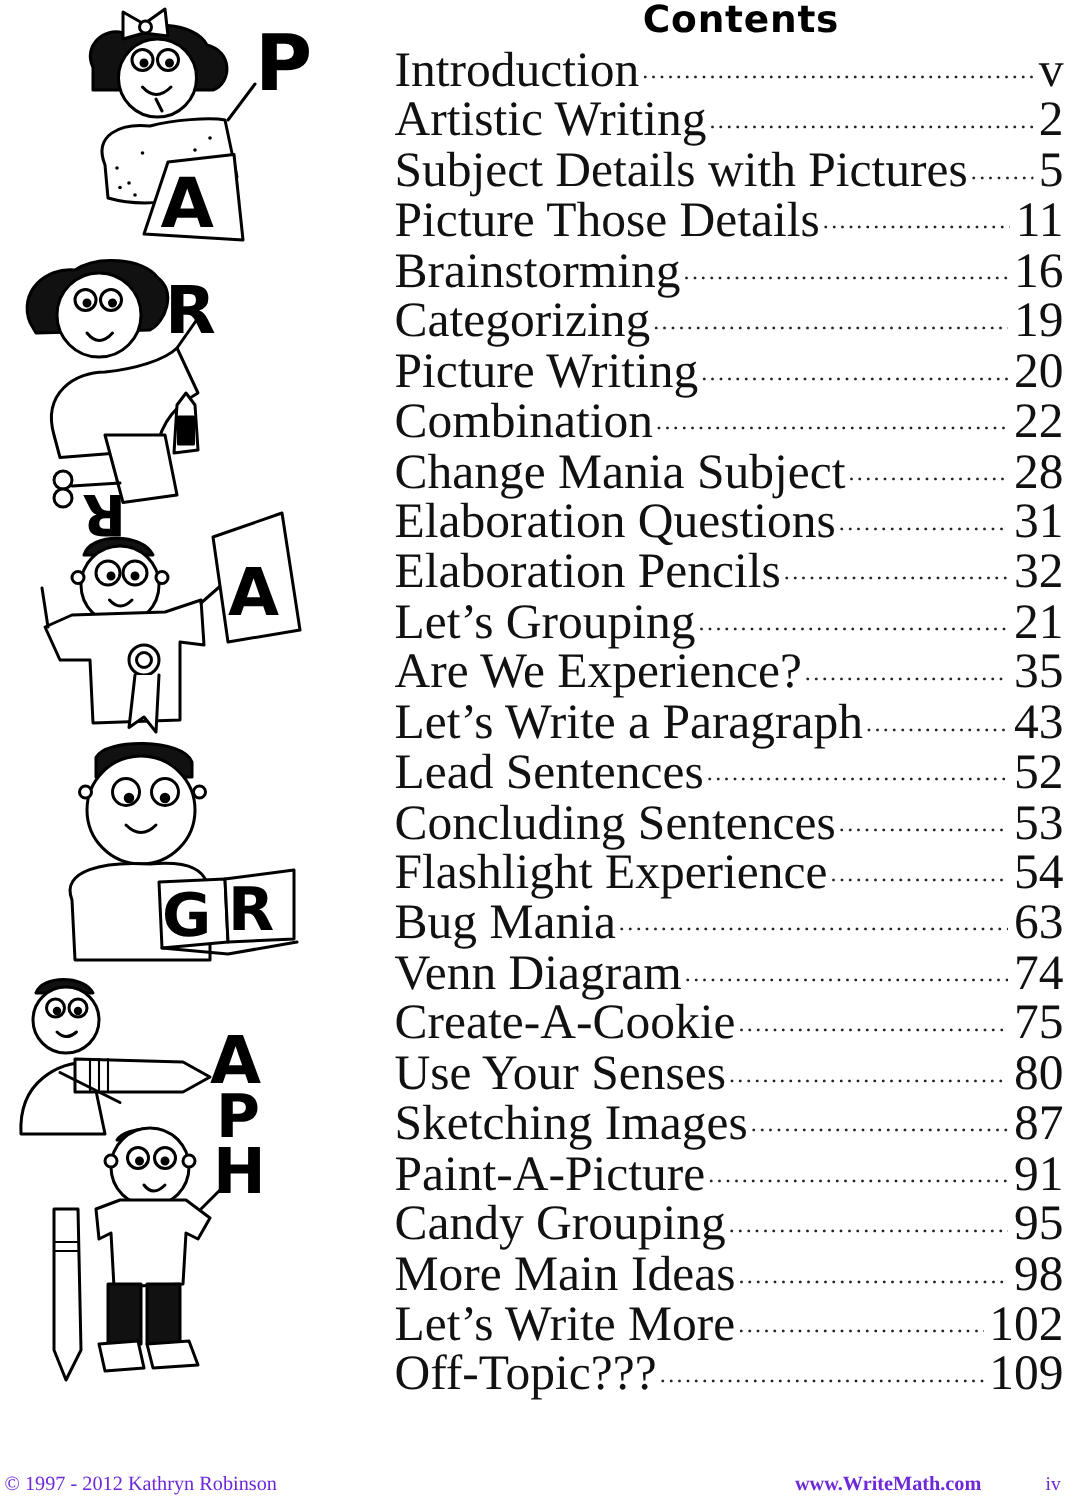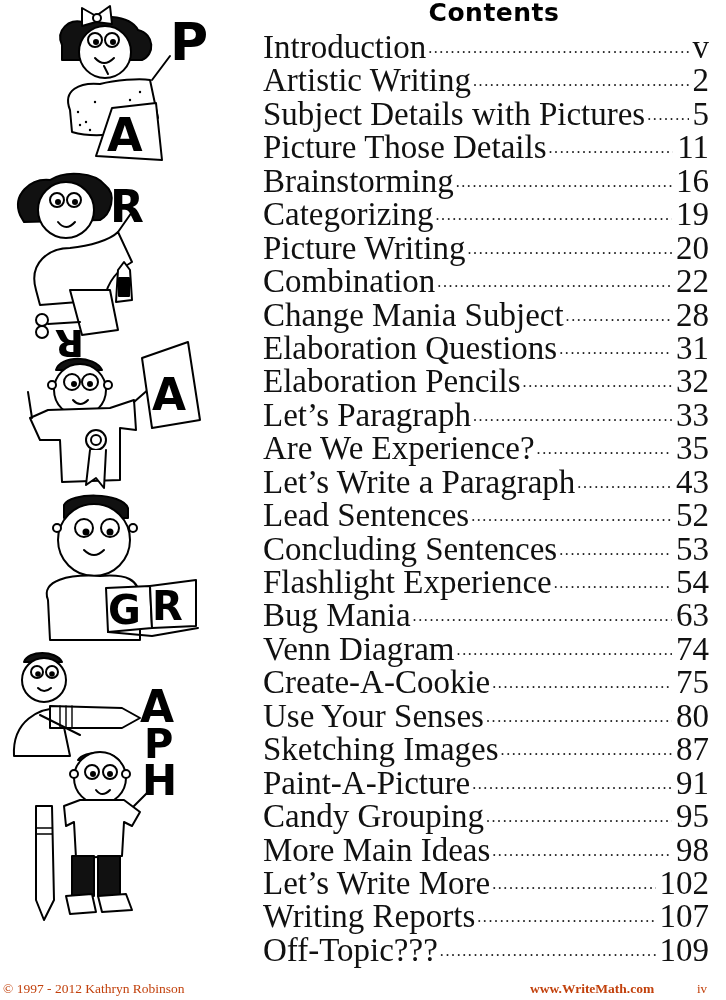--- a/index.html
+++ b/index.html
@@ -28,21 +28,21 @@
       flex: 1 1 auto; overflow: hidden; margin: 0 4px 0 2px; letter-spacing: 1.6px; color: #222;
       font-size: 16px; line-height: 33px;
     }
     .toc .leader::before {
       content: "..............................................................................................................................";
     }
     .toc .num { flex: 0 0 auto; text-align: right; }
 
     
     .footer { position: absolute; top: 981px; left: 0; width: 726px; height: 18px;
-      font-family: "Liberation Serif", "DejaVu Serif", serif; font-size: 13.5px; color: #c2410c; }
+      font-family: "Liberation Serif", "DejaVu Serif", serif; font-size: 13.5px; color: #6d28d9; }
     .footer .copy { position: absolute; left: 3px; top: 0; }
     .footer .site { position: absolute; left: 530px; top: 0; font-weight: bold; }
     .footer .pg { position: absolute; left: 697px; top: 0; font-size: 13px; }
   </style>
 </head>
 <body>
 
 <div class="page">
 
   <div class="illus">
@@ -227,23 +227,23 @@
         <span class="label">Elaboration Questions</span>
         <span class="leader"></span>
         <span class="num">31</span>
       </li>
     <li>
         <span class="label">Elaboration Pencils</span>
         <span class="leader"></span>
         <span class="num">32</span>
       </li>
     <li>
-        <span class="label">Let’s Paragraph</span>
-        <span class="leader"></span>
-        <span class="num">33</span>
+        <span class="label">Let’s Grouping</span>
+        <span class="leader"></span>
+        <span class="num">21</span>
       </li>
     <li>
         <span class="label">Are We Experience?</span>
         <span class="leader"></span>
         <span class="num">35</span>
       </li>
     <li>
         <span class="label">Let’s Write a Paragraph</span>
         <span class="leader"></span>
         <span class="num">43</span>
@@ -300,25 +300,20 @@
       </li>
     <li>
         <span class="label">More Main Ideas</span>
         <span class="leader"></span>
         <span class="num">98</span>
       </li>
     <li>
         <span class="label">Let’s Write More</span>
         <span class="leader"></span>
         <span class="num">102</span>
-      </li>
-    <li>
-        <span class="label">Writing Reports</span>
-        <span class="leader"></span>
-        <span class="num">107</span>
       </li>
     <li>
         <span class="label">Off-Topic???</span>
         <span class="leader"></span>
         <span class="num">109</span>
       </li>
   </ul>
 
   <div class="footer">
     <span class="copy">© 1997 - 2012  Kathryn Robinson</span>

